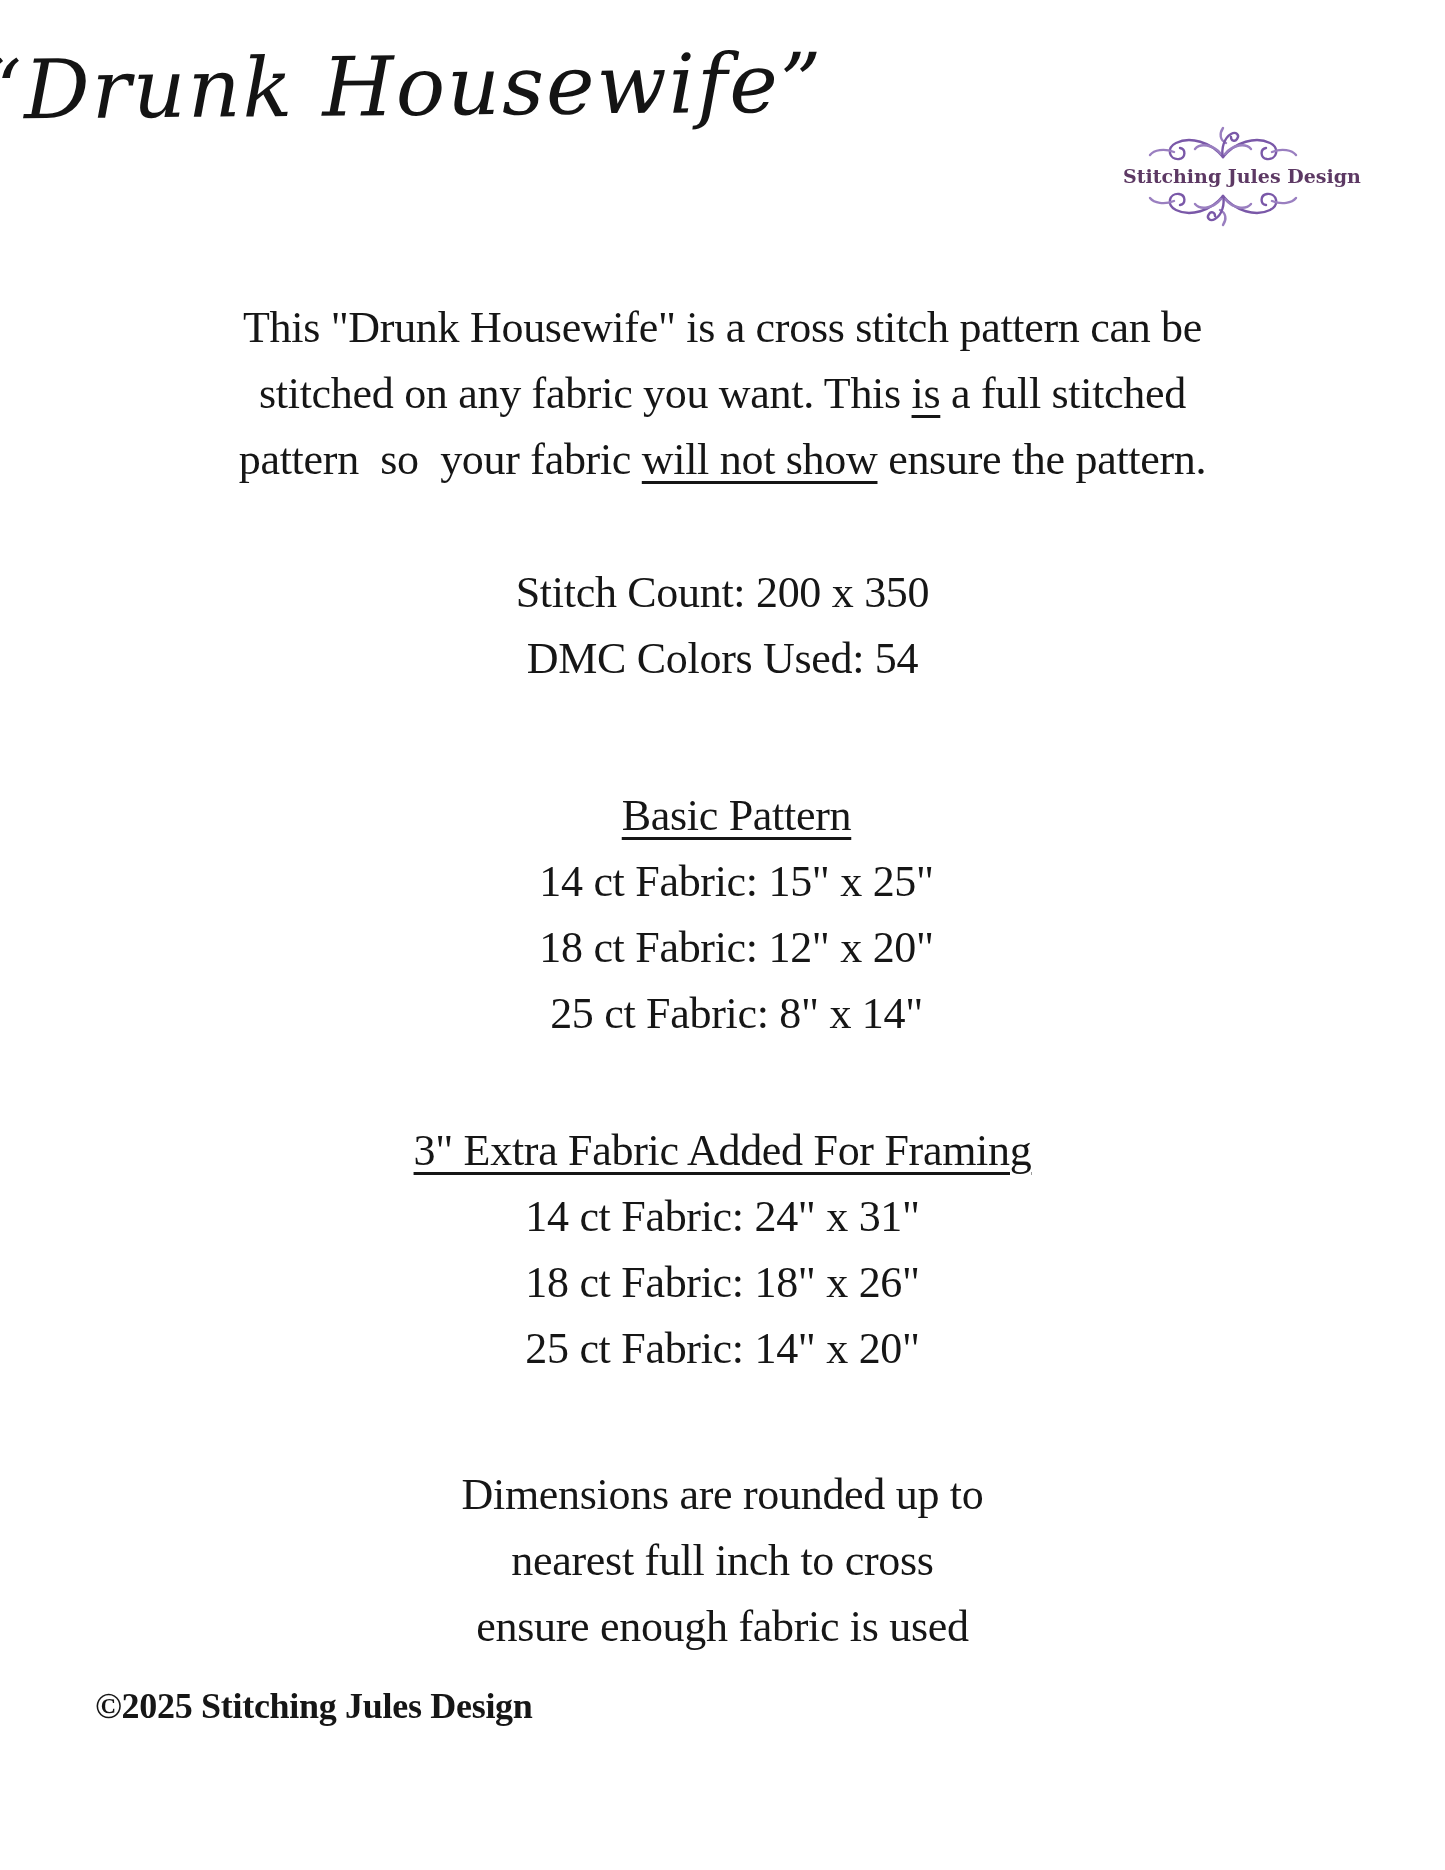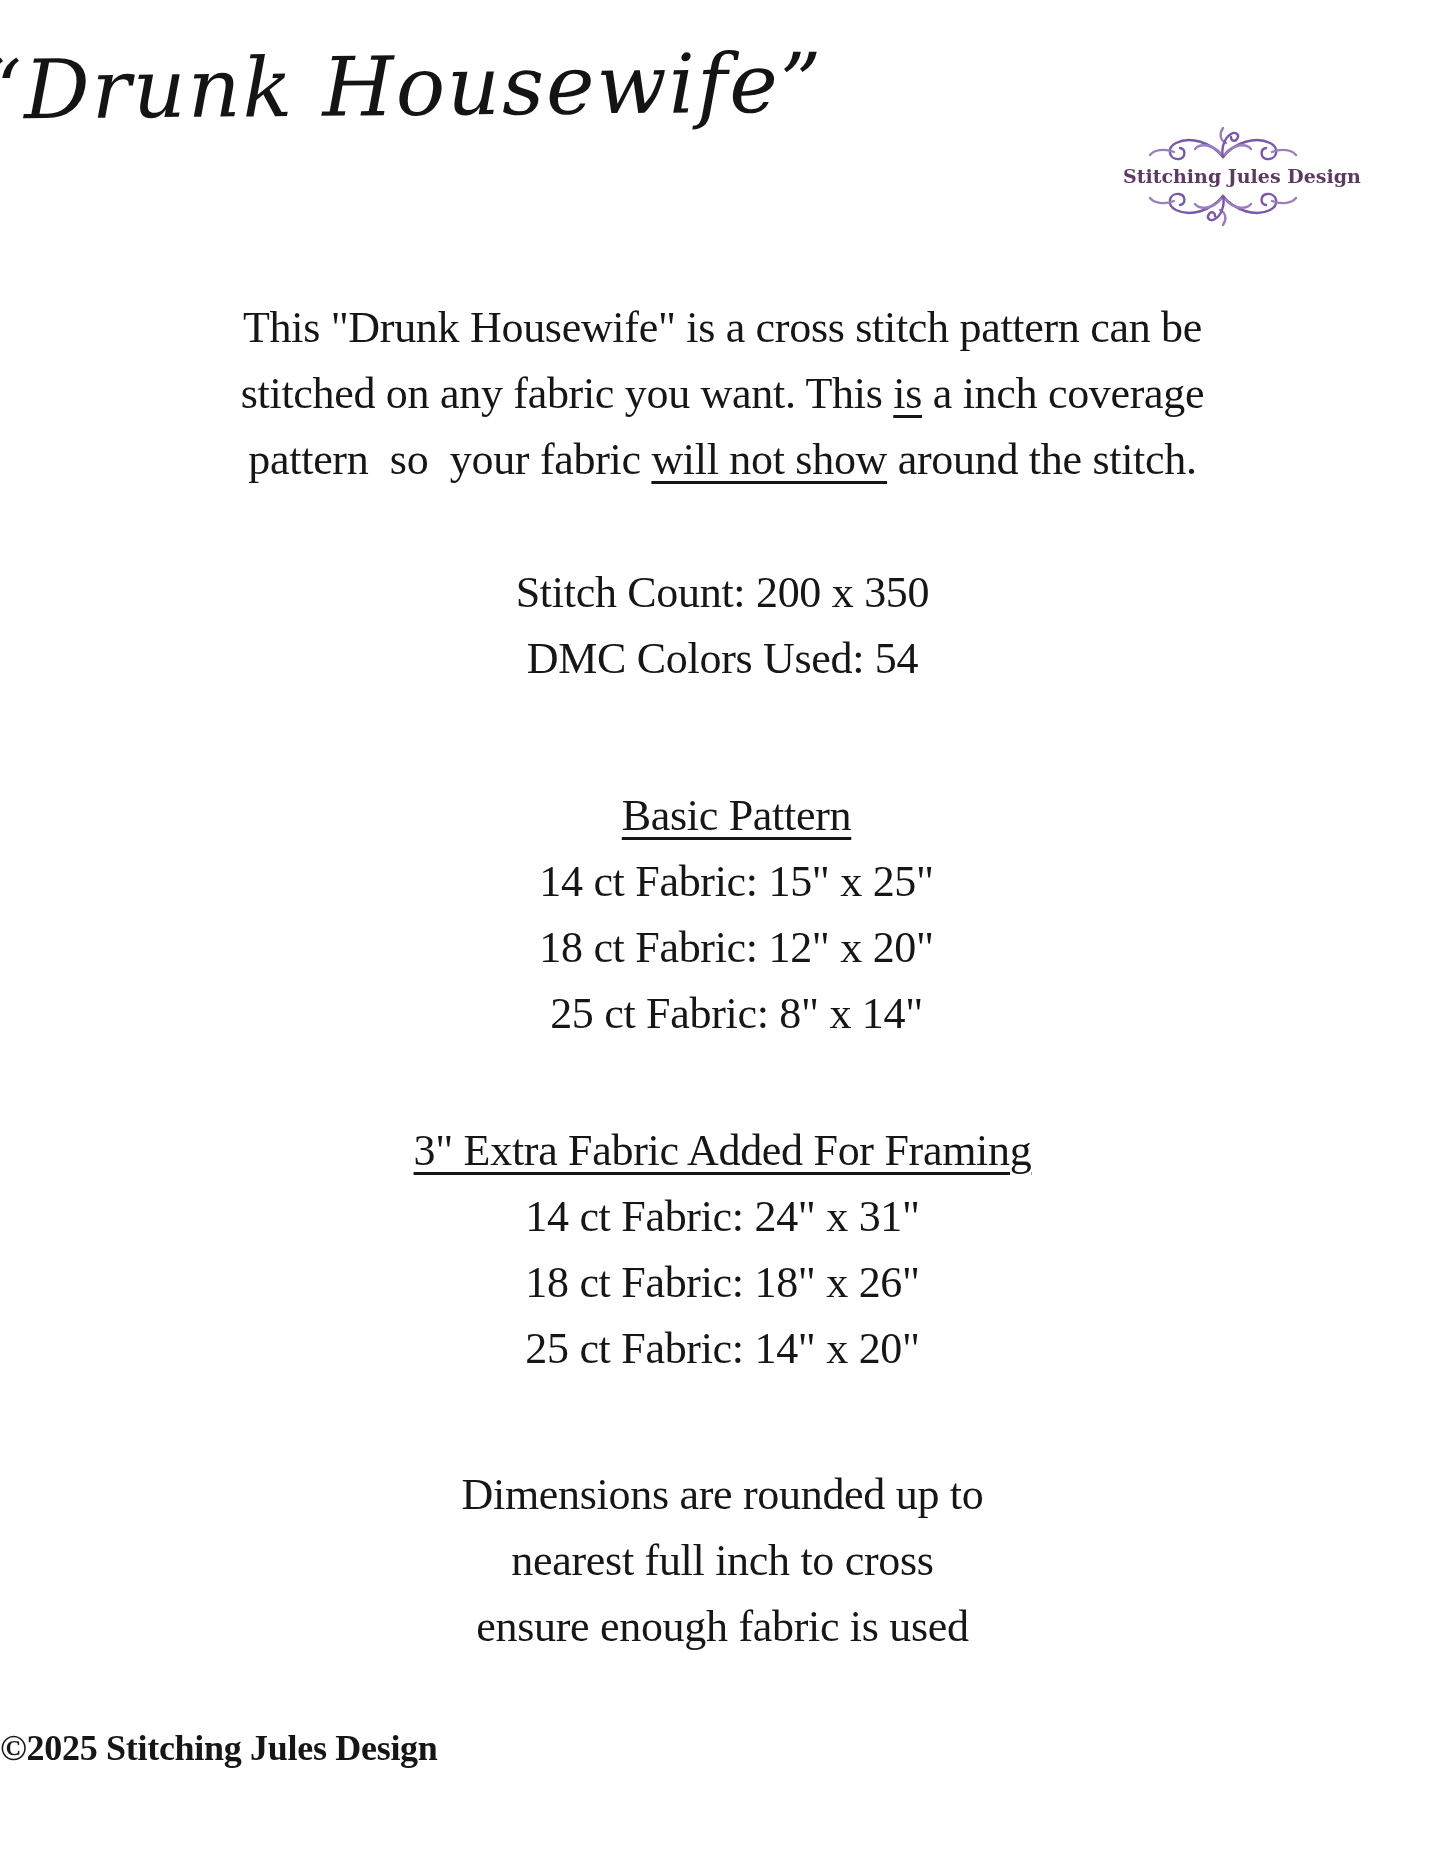--- a/index.html
+++ b/index.html
@@ -87,22 +87,23 @@
     text-underline-offset: 7px;
   }
   .intro    { margin-top: 137px; }
   .counts   { margin-top: 67px; text-align: center; }
   .basic    { margin-top: 91px; padding-left: 28px; }
   .framing  { margin-top: 71px; }
   .dims     { margin-top: 80px; }
 
   
   .footer {
-    margin-top: 66px;
+    margin-top: 24px;
     text-align: left;
+    padding-left: 95px;
     font-weight: 700;
     font-size: 36px;
     line-height: 44px;
     letter-spacing: -0.3px;
   }
 </style>
 </head>
 <body>
 
 <div class="page">
@@ -132,22 +133,22 @@
       <path d="M40 28 C30 24 20 26 16 31" stroke="#9a7fc0"></path>
       <path d="M138 28 C148 24 158 26 162 31" stroke="#9a7fc0"></path>
       <path d="M89 33 C87 25 90 14 97 10 C102 7 106 11 103 15 C101 18 97 17 97 13"></path>
     </svg>
   </div>
 
   <div class="content">
 
     <div class="intro">
       <div class="line"><span>This "Drunk Housewife" is a cross stitch pattern can be</span></div>
-      <div class="line"><span>stitched on any fabric you want. This </span><span class="u">is</span><span> a inch coverage</span></div>
-      <div class="line"><span>pattern  so  your fabric </span><span class="u">will not show</span><span> around the stitch.</span></div>
+      <div class="line"><span>stitched on any fabric you want. This </span><span class="u">is</span><span> a full stitched</span></div>
+      <div class="line"><span>pattern  so  your fabric </span><span class="u">will not show</span><span> ensure the pattern.</span></div>
     </div>
 
     <div class="counts">
       <div class="line">Stitch Count: 200 x 350</div>
       <div class="line">DMC Colors Used: 54</div>
     </div>
 
     <div class="basic">
       <div class="line"><span class="heading">Basic Pattern</span></div>
       <div class="line">14 ct Fabric: 15" x 25"</div>

